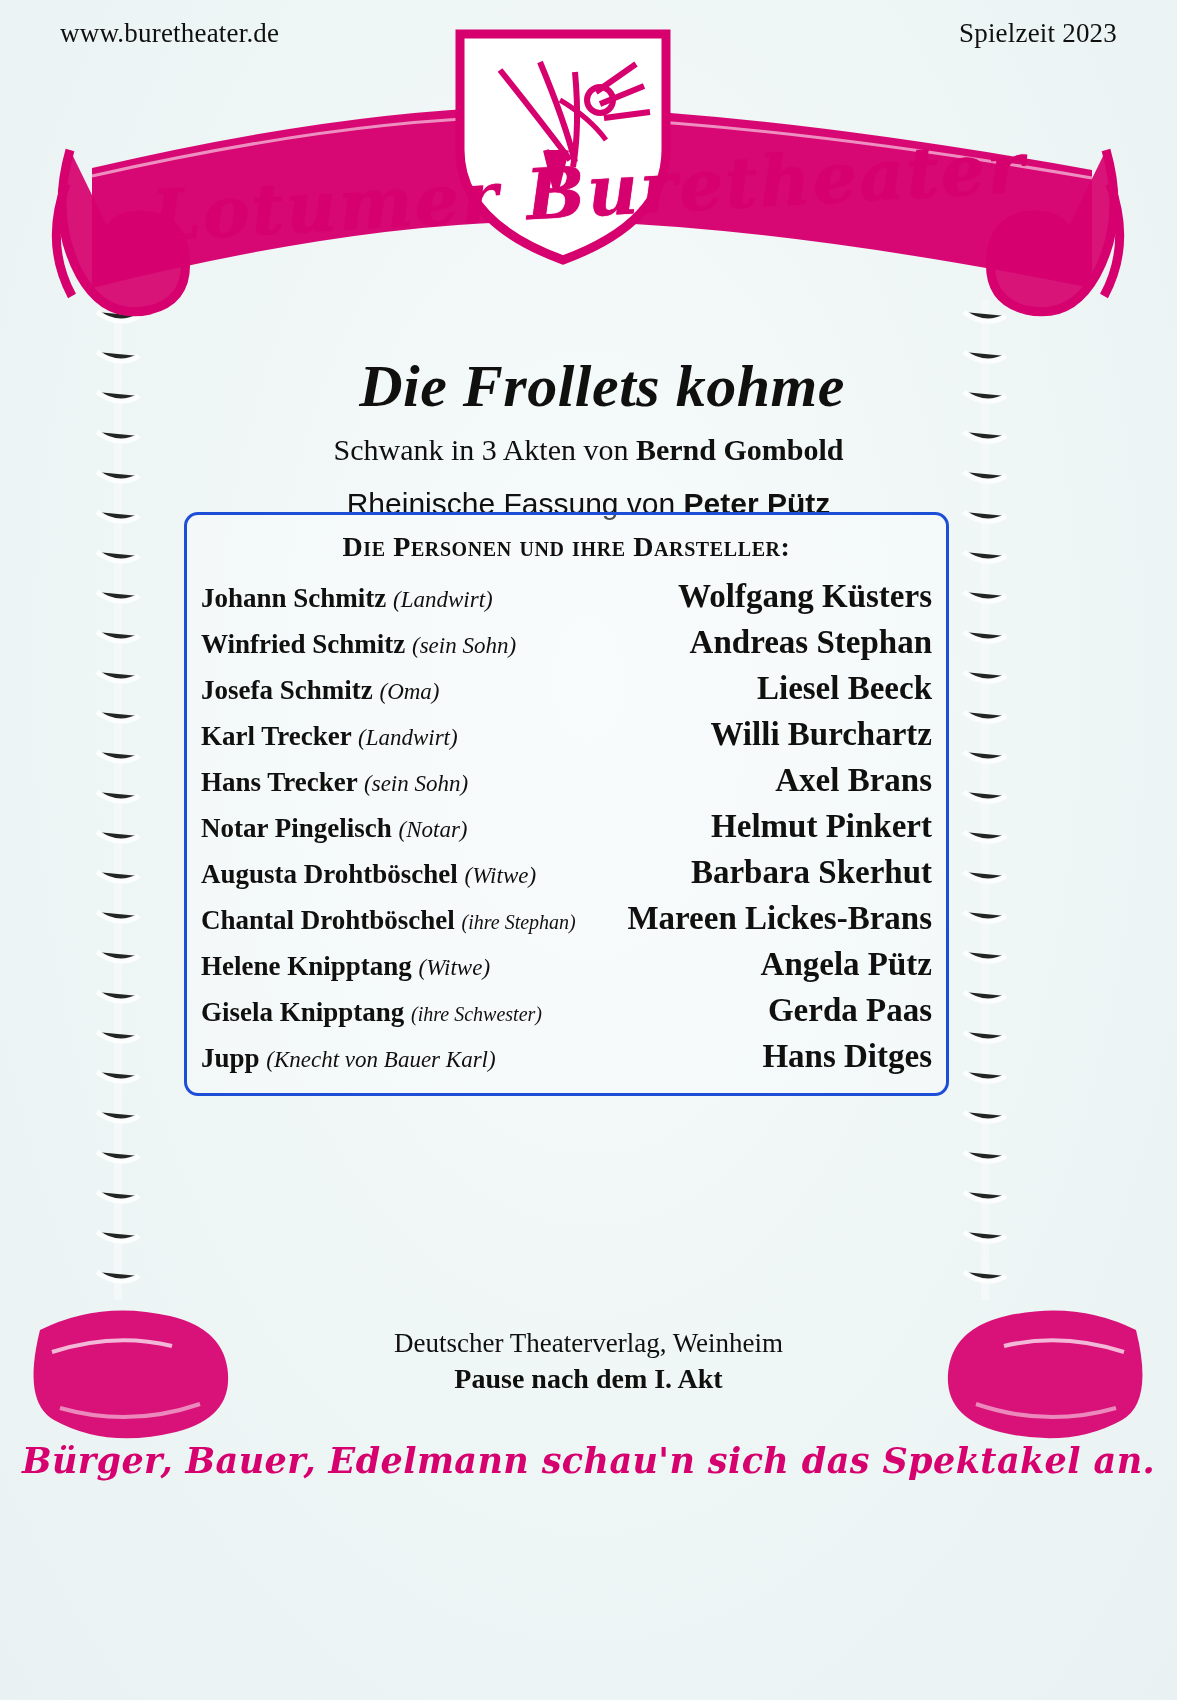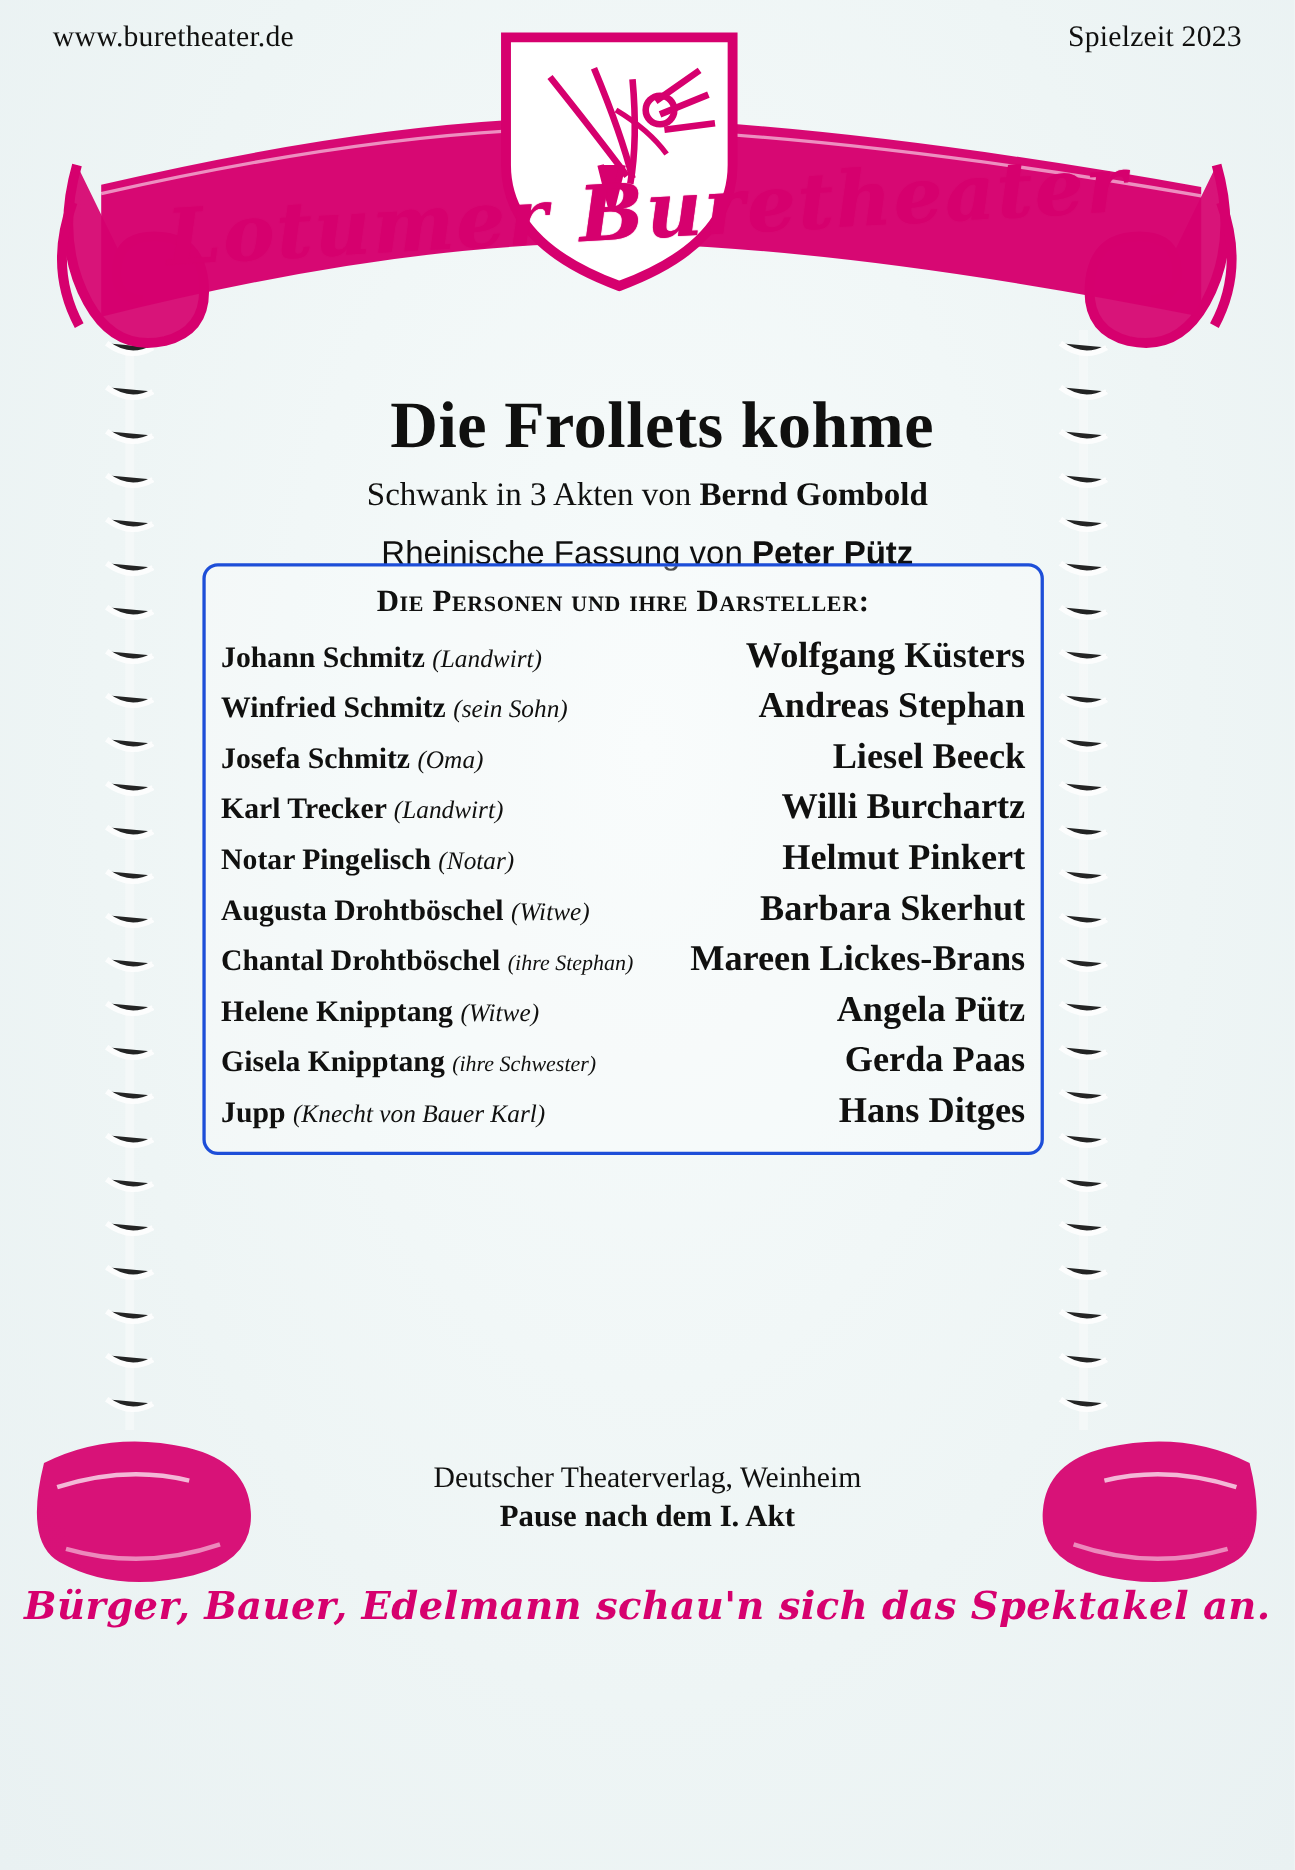--- a/index.html
+++ b/index.html
@@ -15,21 +15,21 @@
   
   .paper{
     position:absolute;inset:0;
     background:
       radial-gradient(ellipse at 50% 40%, #f7fbfb 0%, #eef5f5 60%, #e9f1f2 100%);
   }
   
   .topbar{
     position:absolute;top:18px;left:0;width:100%;
     display:flex;justify-content:space-between;
-    padding:0 48px;box-sizing:border-box;
+    padding:0 60px;box-sizing:border-box;
     font-size:27px;letter-spacing:.2px;gap:28px;
   }
   
   .deco{position:absolute;inset:0;pointer-events:none;}
   
   .banner-wrap{
     position:absolute;top:150px;left:0;width:100%;
     text-align:center;
   }
   .banner-title{
@@ -42,21 +42,21 @@
     text-shadow:0 0 1px #d6006e;
     display:inline-block;
     font-style:italic;
   }
   
   .play{
     position:absolute;top:352px;left:0;width:100%;
     text-align:center;
   }
   .play-title{
-    font-size:60px;font-weight:700;
+    font-size:60px;font-style:italic;font-weight:700;
     letter-spacing:.5px;margin:0;
     font-family:"Liberation Serif", serif;
     padding-left:27px;
   }
   .play-sub{
     font-family:Liberation Serif, serif;
     font-size:30px;margin-top:12px;
   }
   .play-sub b{font-weight:700;}
   .play-sub2{
@@ -289,20 +289,27 @@
       </tr>
       <tr>
         <td class="role">
           <span>Karl Trecker</span>
           <span class="paren">(Landwirt)</span>
         </td>
         <td class="actor">Willi Burchartz</td>
       </tr>
       <tr>
         <td class="role">
+          <span>Hans Trecker</span>
+          <span class="paren">(sein Sohn)</span>
+        </td>
+        <td class="actor">Axel Brans</td>
+      </tr>
+      <tr>
+        <td class="role">
           <span>Notar Pingelisch</span>
           <span class="paren">(Notar)</span>
         </td>
         <td class="actor">Helmut Pinkert</td>
       </tr>
       <tr>
         <td class="role">
           <span>Augusta Drohtböschel</span>
           <span class="paren">(Witwe)</span>
         </td>

